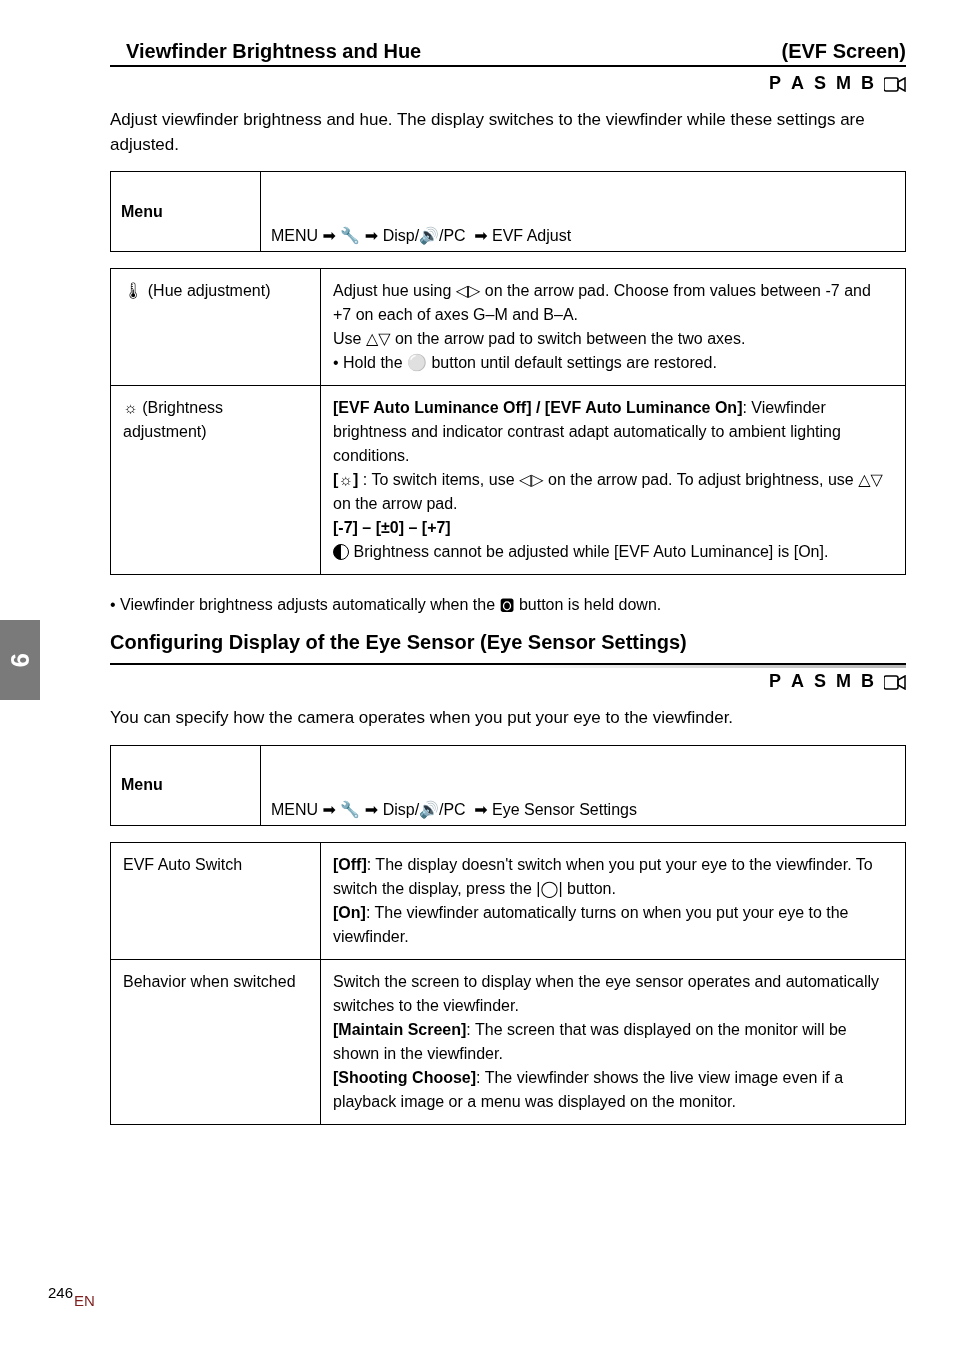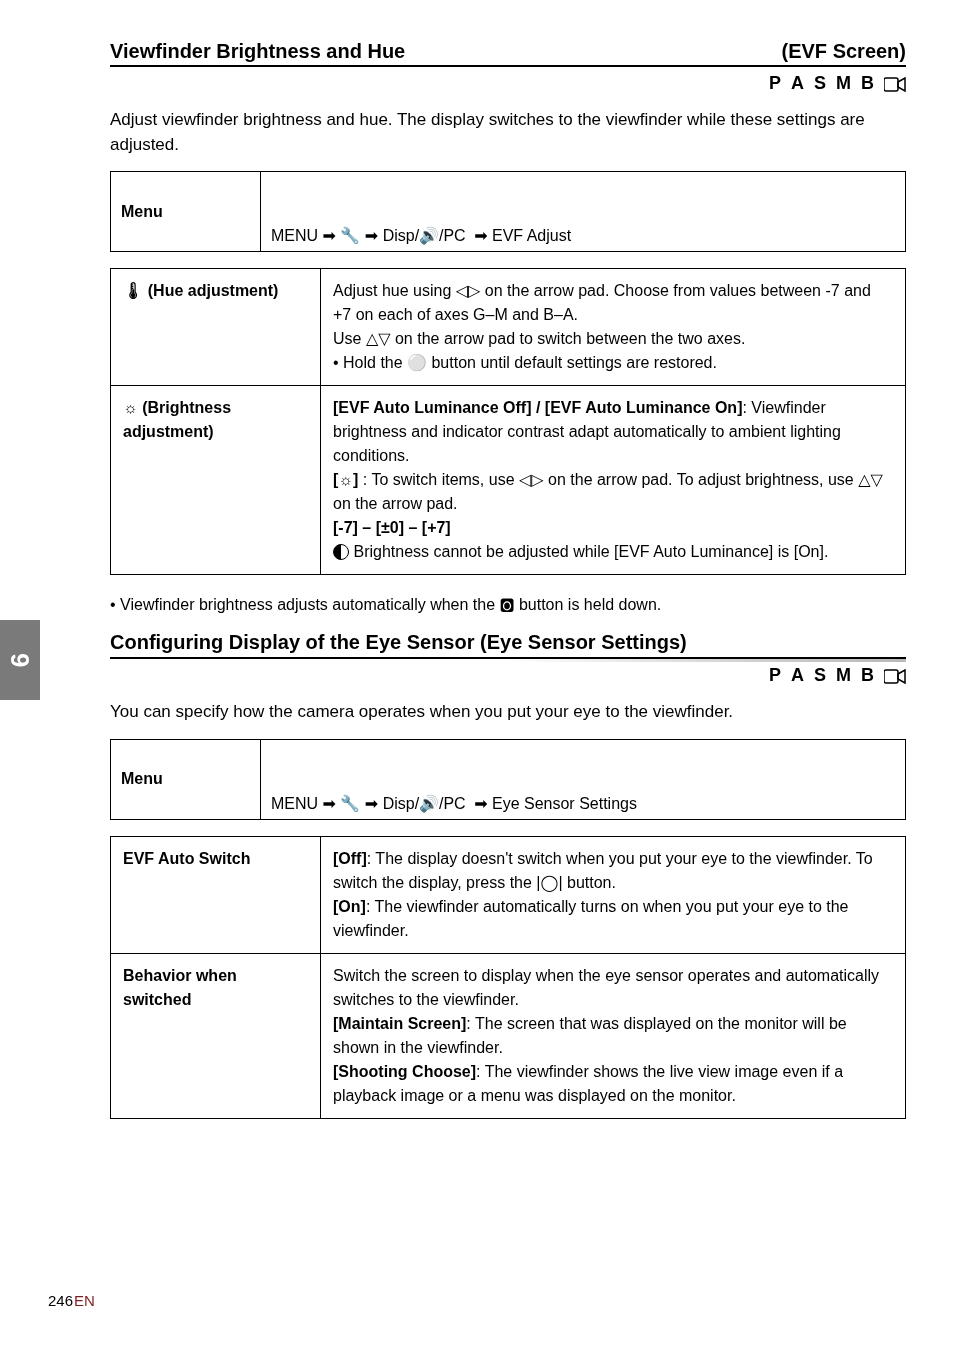--- a/index.html
+++ b/index.html
@@ -13,21 +13,21 @@
   }
   .page {
     position: relative;
     width: 954px;
     height: 1357px;
     padding: 40px 48px 48px 110px;
   }
   .page-num-left {
     position: absolute;
     left: 48px;
-    bottom: 48px;
+    bottom: 56px;
     font-size: 15px;
   }
   .page-num-right {
     position: absolute;
     left: 74px;
     bottom: 48px;
     font-size: 15px;
     color: #7f1d1d;
   }
   .side-tab {
@@ -53,20 +53,21 @@
     display: flex;
     align-items: flex-start;
     justify-content: space-between;
     border-bottom: 2px solid #000;
     padding-bottom: 2px;
     margin-bottom: 6px;
   }
   .heading-left {
     font-weight: bold;
     font-size: 20px;
+    margin-left: 16px;
   }
   .heading-right {
     font-weight: bold;
     font-size: 20px;
     text-align: right;
   }
   .modes-row {
     display: flex;
     justify-content: flex-end;
     gap: 10px;
@@ -109,41 +110,41 @@
   }
   table.opts td {
     border: 1.5px solid #000;
     padding: 10px 12px;
     font-size: 16px;
     vertical-align: top;
     line-height: 1.5;
   }
   table.opts td.label {
     width: 210px;
-    font-weight: bold;
+    font-weight: normal;
   }
   .half-moon {
     display: inline-block;
     width: 16px; height: 16px;
     border: 1.5px solid #000;
     border-radius: 50%;
     background: linear-gradient(to right, #000 50%, #fff 50%);
     vertical-align: -3px;
   }
   .note-line {
     font-size: 16px;
     margin: 6px 0 14px 0;
     padding-left: 18px;
     text-indent: -18px;
     line-height: 1.5;
   }
   .heading2 {
     font-size: 20px;
     font-weight: bold;
-    margin-bottom: 3px;
+    margin-bottom: 9px;
   }
   .heading2-sub {
     border-top: 2px solid #000;
     height: 0;
     margin-bottom: 6px;
     position: relative;
   }
   .heading2-sub::after {
     content: "";
     position: absolute;

